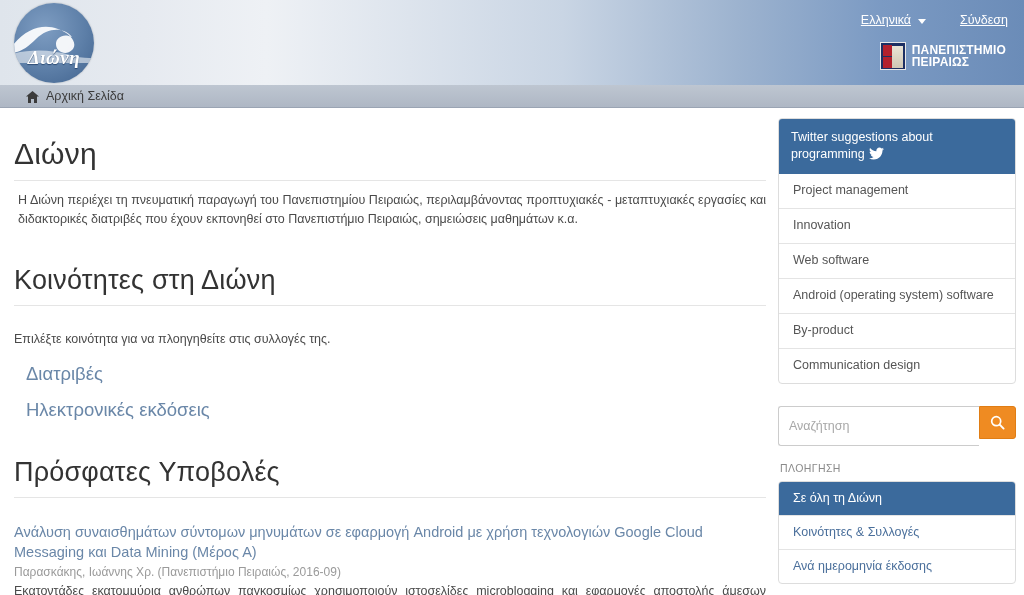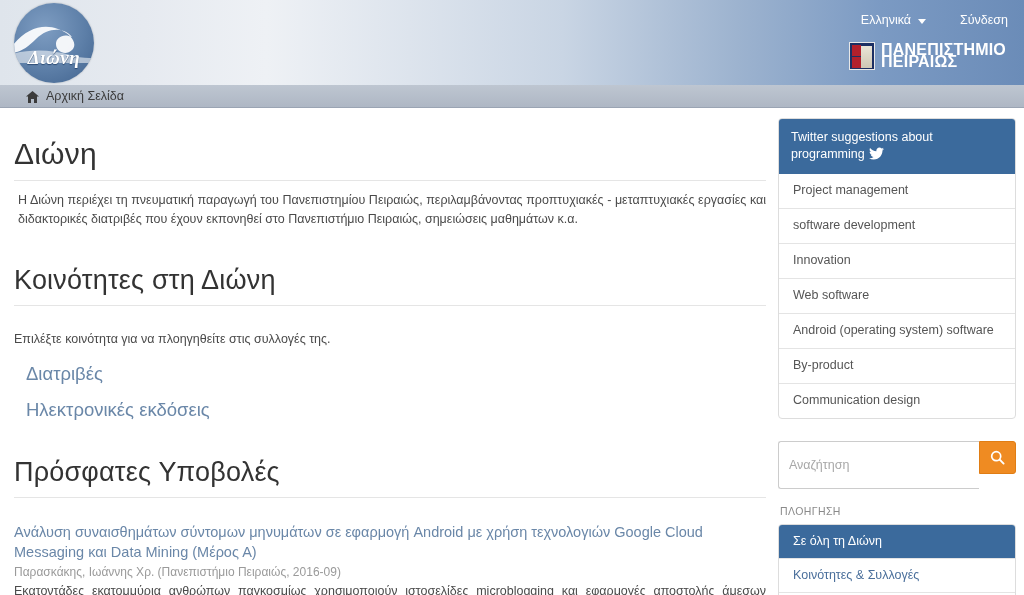--- a/index.html
+++ b/index.html
@@ -55,20 +55,21 @@
   }
 
   .header-top-links {
     position: absolute;
     right: 16px; top: 13px;
     display: flex;
     align-items: center;
     gap: 34px;
     font-size: 12.5px;
     color: #ffffff;
+    text-decoration: underline;
   }
   .header-top-links a {
     color: #ffffff;
     text-decoration: none;
     display: inline-flex;
     align-items: center;
     gap: 5px;
   }
   .caret-down {
     display: inline-block;
@@ -111,21 +112,21 @@
   }
   .uni-crest .crest-fig {
     position: absolute;
     right: 2px; top: 3px;
     width: 11px; height: 22px;
     background: linear-gradient(#e9e4d6, #cfc7b4);
   }
   .uni-text {
     color: #ffffff;
     font-weight: bold;
-    font-size: 16px;
+    font-size: 12px;
     line-height: 12px;
     letter-spacing: .2px;
   }
 
   
   .breadcrumb-bar {
     height: 23px;
     background: linear-gradient(#bec6d1, #aeb7c4);
     border-bottom: 1px solid #9aa4b3;
     display: flex;
@@ -246,21 +247,21 @@
   }
   .panel-list li:first-child { border-top: none; }
 
   
   .search-row {
     display: flex;
     margin: 0 0 16px 0;
   }
   .search-input {
     flex: 1 1 auto;
-    height: 48px;
+    height: 40px;
     border: 1px solid #cccccc;
     border-right: none;
     border-radius: 3px 0 0 3px;
     padding: 0 10px;
     font-size: 12.5px;
     font-family: "Liberation Sans", sans-serif;
     color: #be185d;
     outline: none;
     background: #ffffff;
     min-width: 0;
@@ -383,21 +384,20 @@
   <div class="side-col">
 
     <div class="panel">
       <div class="panel-head">
         <span>Twitter suggestions about programming</span><svg class="twitter-bird" viewBox="0 0 16 13">
             <path d="M16 1.6c-.6.26-1.23.44-1.89.52.68-.41 1.2-1.05 1.44-1.82-.63.38-1.33.65-2.08.8A3.27 3.27 0 0 0 11.1 0C9.29 0 7.82 1.47 7.82 3.28c0 .26.03.51.09.75C5.18 3.9 2.75 2.58 1.12.58a3.3 3.3 0 0 0-.44 1.65c0 1.14.58 2.14 1.46 2.73-.54-.02-1.04-.17-1.49-.41v.04c0 1.59 1.13 2.92 2.63 3.22-.27.07-.56.11-.86.11-.21 0-.42-.02-.62-.06.42 1.3 1.63 2.25 3.07 2.28A6.57 6.57 0 0 1 0 11.53 9.27 9.27 0 0 0 5.03 13c6.04 0 9.34-5 9.34-9.34l-.01-.43A6.6 6.6 0 0 0 16 1.6z" fill="#ffffff"></path>
           </svg>
       </div>
       <ul class="panel-list">
         <li>Project management</li>
-        <li>software development</li>
         <li>Innovation</li>
         <li>Web software</li>
         <li>Android (operating system) software</li>
         <li>By-product</li>
         <li>Communication design</li>
       </ul>
     </div>
 
     <div class="search-row">
       <input class="search-input" type="text" placeholder="Αναζήτηση" style="">

